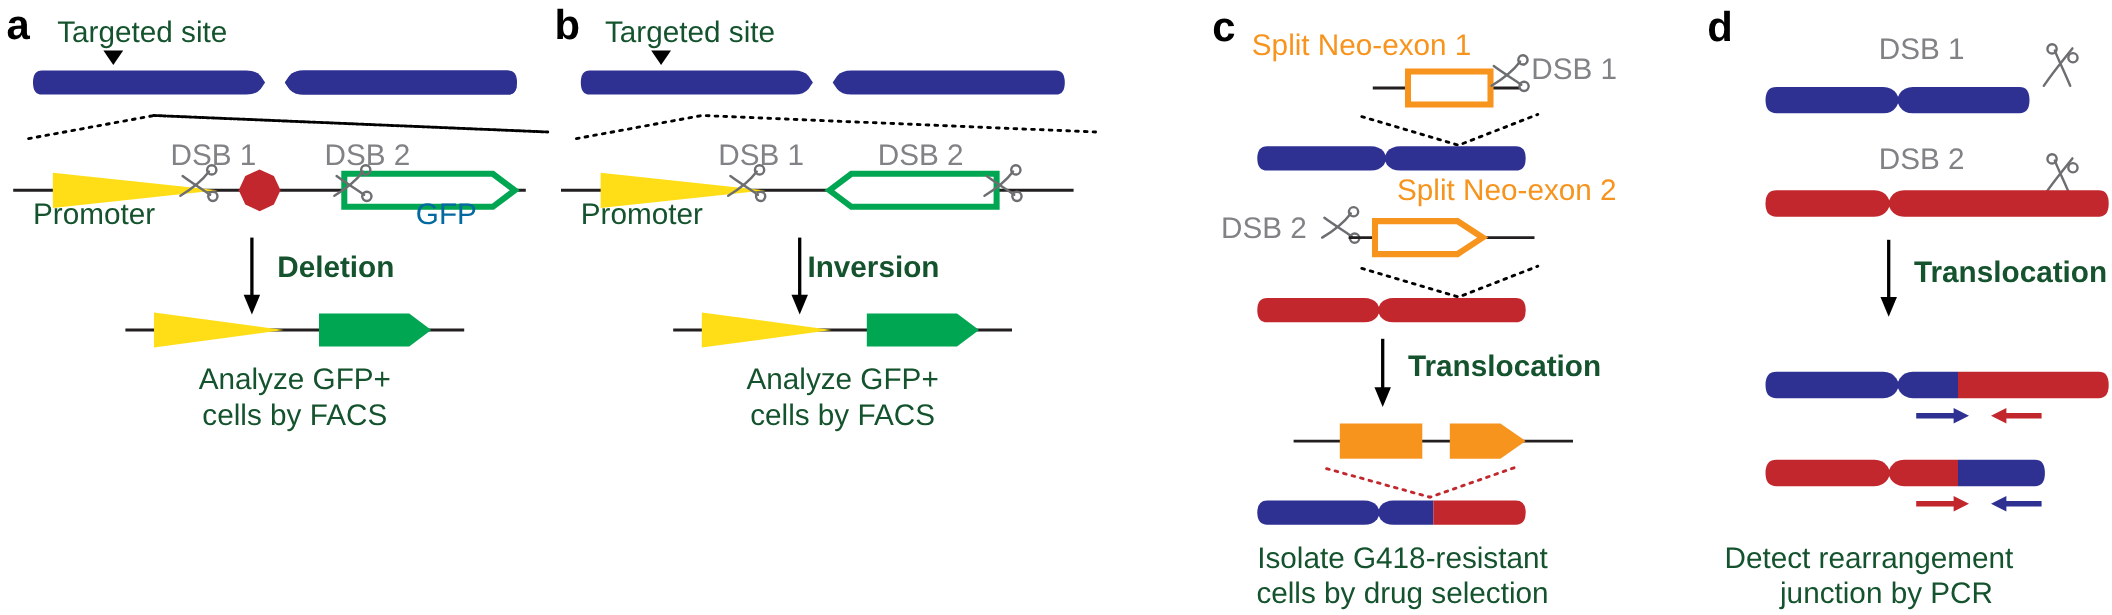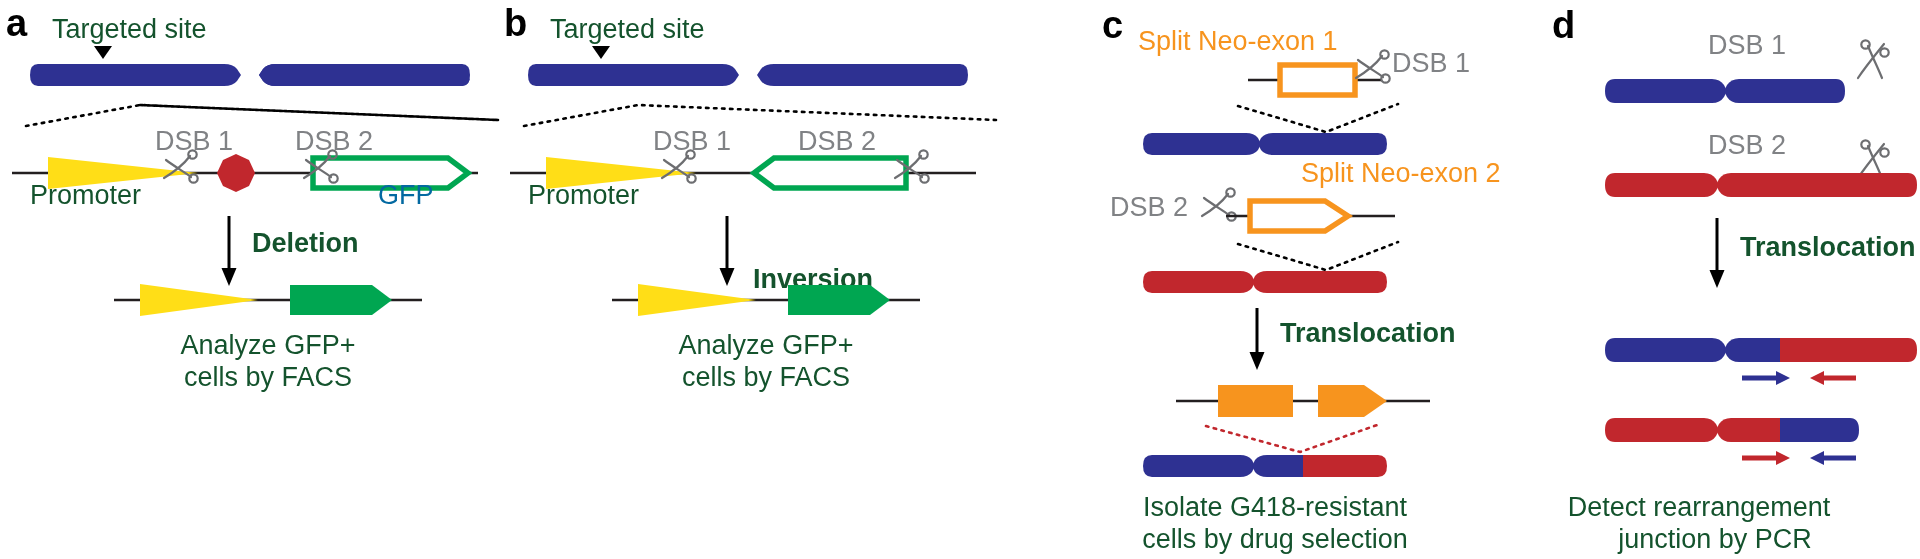--- a/index.html
+++ b/index.html
@@ -151,21 +151,21 @@
         <circle cx="33.5" cy="30.5" r="4.2"></circle>
       </g>
     </svg>
 
     <div class="txt s27 t-black" style="left:30px;top:180px;">Promoter</div>
 
     <svg class="absvg" style="left:220px;top:214px;" width="26" height="74" viewBox="0 0 26 74">
       <line x1="9" y1="2" x2="9" y2="56" stroke="#000" stroke-width="3"></line>
       <polygon points="1.5,54 16.5,54 9,72" fill="#000"></polygon>
     </svg>
-    <div class="txt s27 bold t-black" style="left:255px;top:228px;margin-top:36px;">Inversion</div>
+    <div class="txt s27 bold t-black" style="left:236px;top:228px;">Inversion</div>
 
     <svg class="absvg" style="left:110px;top:270px;" width="320" height="56" viewBox="0 0 320 56">
       <line x1="4" y1="30" x2="312" y2="30" stroke="#231f20" stroke-width="2.6"></line>
       <polygon points="30,14 30,46 148,30" fill="#ffde17"></polygon>
       <path d="M180,15 H262 L282,30 L262,45 H180 Z" fill="#00a651"></path>
     </svg>
 
     <div class="txt s27 t-black ctr" style="left:78px;top:330px;width:380px;">Analyze GFP+</div>
     <div class="txt s27 t-black ctr" style="left:78px;top:362px;width:380px;">cells by FACS</div>
   </div>
@@ -193,21 +193,21 @@
 
     <svg class="absvg" style="left:150px;top:100px;" width="180" height="36" viewBox="0 0 180 36">
       <polyline points="8,6 96,32 168,4" fill="none" stroke="#000" stroke-width="2.6" stroke-dasharray="2.5,5.5" stroke-linecap="round"></polyline>
     </svg>
 
     <svg class="absvg" style="left:60px;top:130px;" width="250" height="28" viewBox="0 0 250 28">
       <path d="M12,3 H106 Q114,3 118,8 L121,14 L118,20 Q114,25 106,25 H12 Q3,25 3,14 Q3,3 12,3 Z" fill="#2e3192"></path>
       <path d="M238,3 H133 Q125,3 121,8 L118,14 L121,20 Q125,25 133,25 H238 Q247,25 247,14 Q247,3 238,3 Z" fill="#2e3192"></path>
     </svg>
 
-    <div class="txt s27 t-orange" style="left:190px;top:158px;margin-left:31px;">Split Neo-exon 2</div>
+    <div class="txt s27 t-orange" style="left:190px;top:158px;">Split Neo-exon 2</div>
 
     <div class="txt s27 t-gray" style="left:30px;top:192px;">DSB 2</div>
     <svg class="absvg" style="left:118px;top:186px;" width="42" height="40" viewBox="0 0 42 40">
       <g stroke="#6d6e71" stroke-width="2.2" fill="none" stroke-linecap="round">
         <path d="M4,30 C14,24 24,16 30,8"></path>
         <path d="M6,12 C14,18 24,24 31,29"></path>
         <circle cx="32.5" cy="6.5" r="4.2"></circle>
         <circle cx="33.5" cy="30.5" r="4.2"></circle>
       </g>
     </svg>

